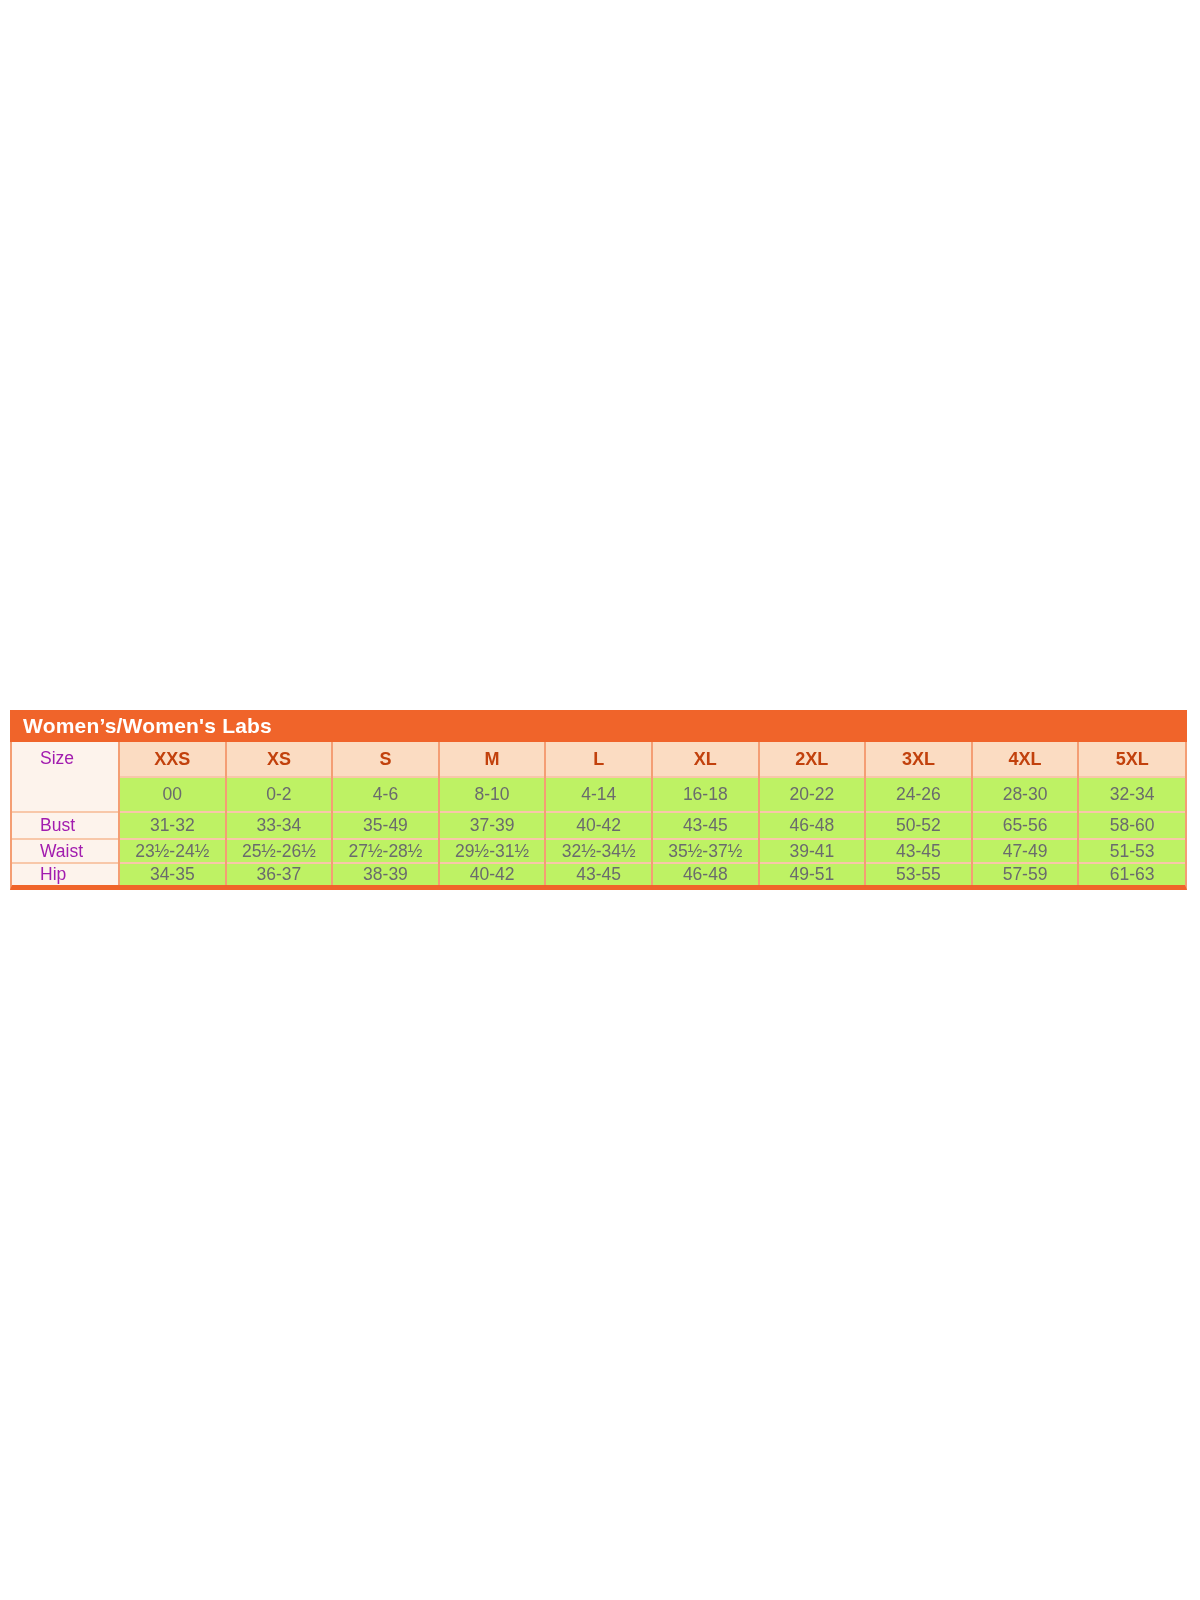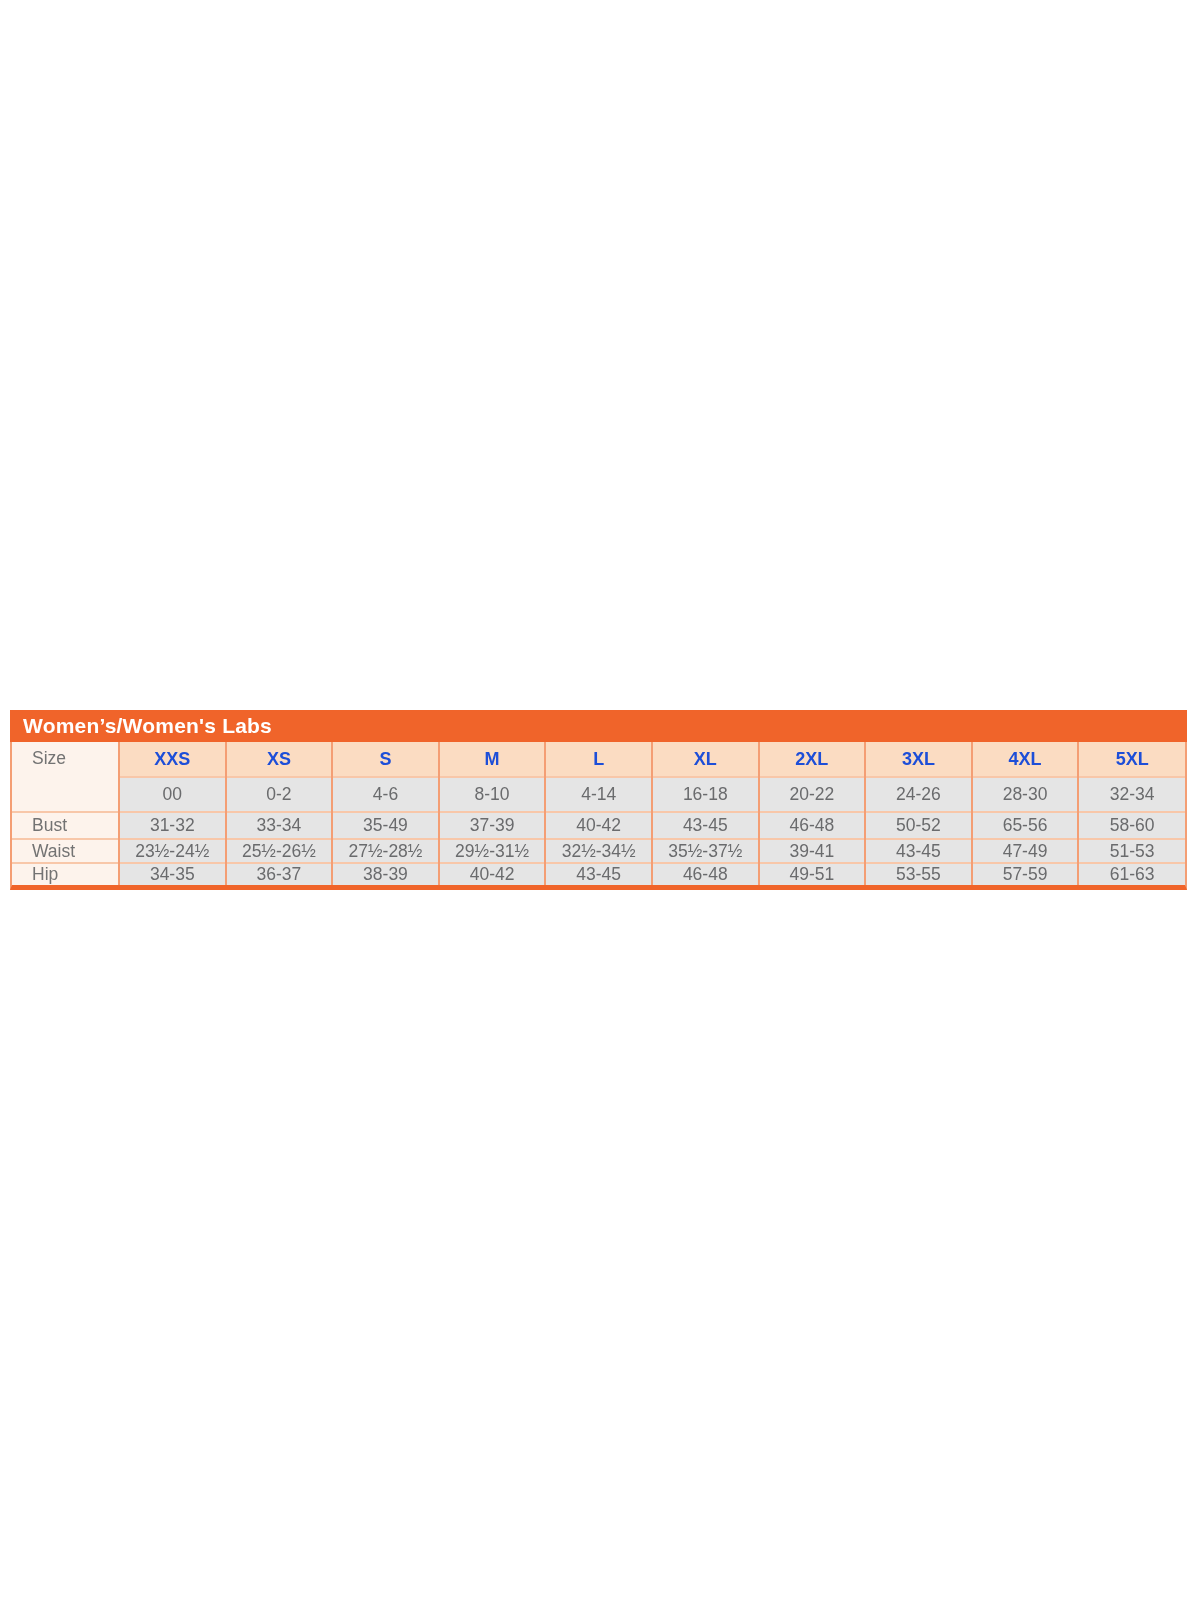--- a/index.html
+++ b/index.html
@@ -46,35 +46,35 @@
   }
   table.size-table col.label-col { width: 107px; }
   table.size-table td, table.size-table th {
     padding: 0;
     font-size: 17.5px;
     text-align: center;
     vertical-align: middle;
     border-top: 2px solid #F8C7A9;
     border-left: 2px solid #F49E74;
     color: #6A6B6D;
-    background: #e5e5e5;
+    background: #bef264;
   }
   table.size-table tr.size-header-row > * { border-top: none; }
   table.size-table th.size-header {
     background: #FBDCC2;
-    color: #1d4ed8;
+    color: #c2410c;
     font-weight: bold;
     font-size: 18px;
   }
   table.size-table .label-cell {
     background: #FDF3EC;
     text-align: left;
-    padding-left: 20px;
+    padding-left: 28px;
     border-left: none;
-    color: #737373;
+    color: #a21caf;
   }
   table.size-table td.corner-cell {
     vertical-align: top;
     padding-top: 6px;
   }
   tr.size-header-row   { height: 35px; }
   tr.numeric-size-row  { height: 35px; }
   tr.bust-row          { height: 27px; }
   tr.waist-row         { height: 24px; }
   tr.hip-row           { height: 14px; }

